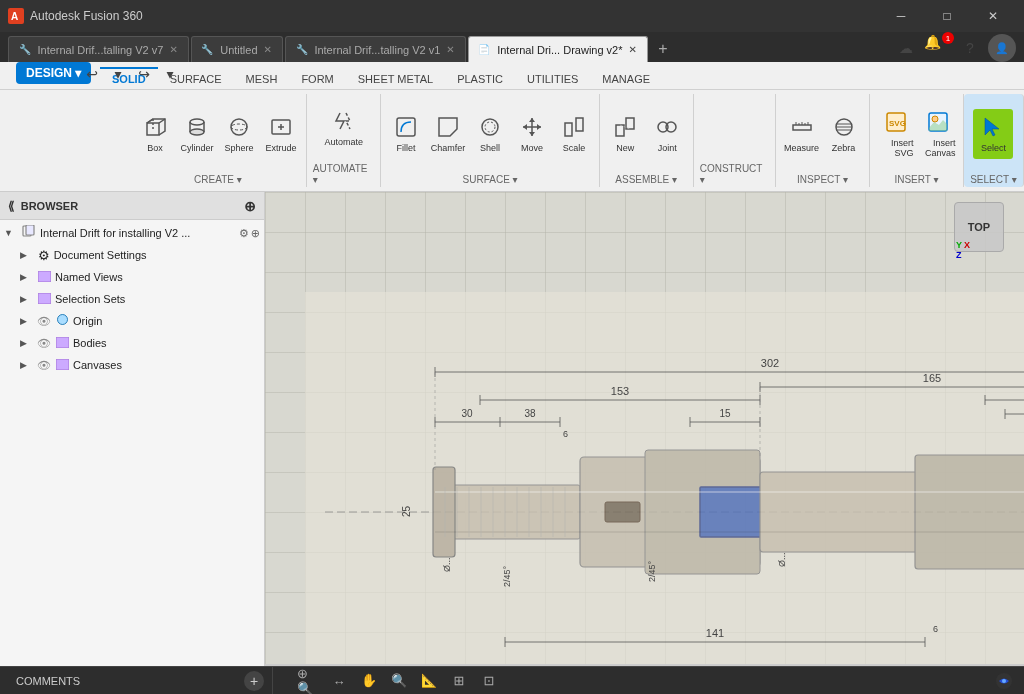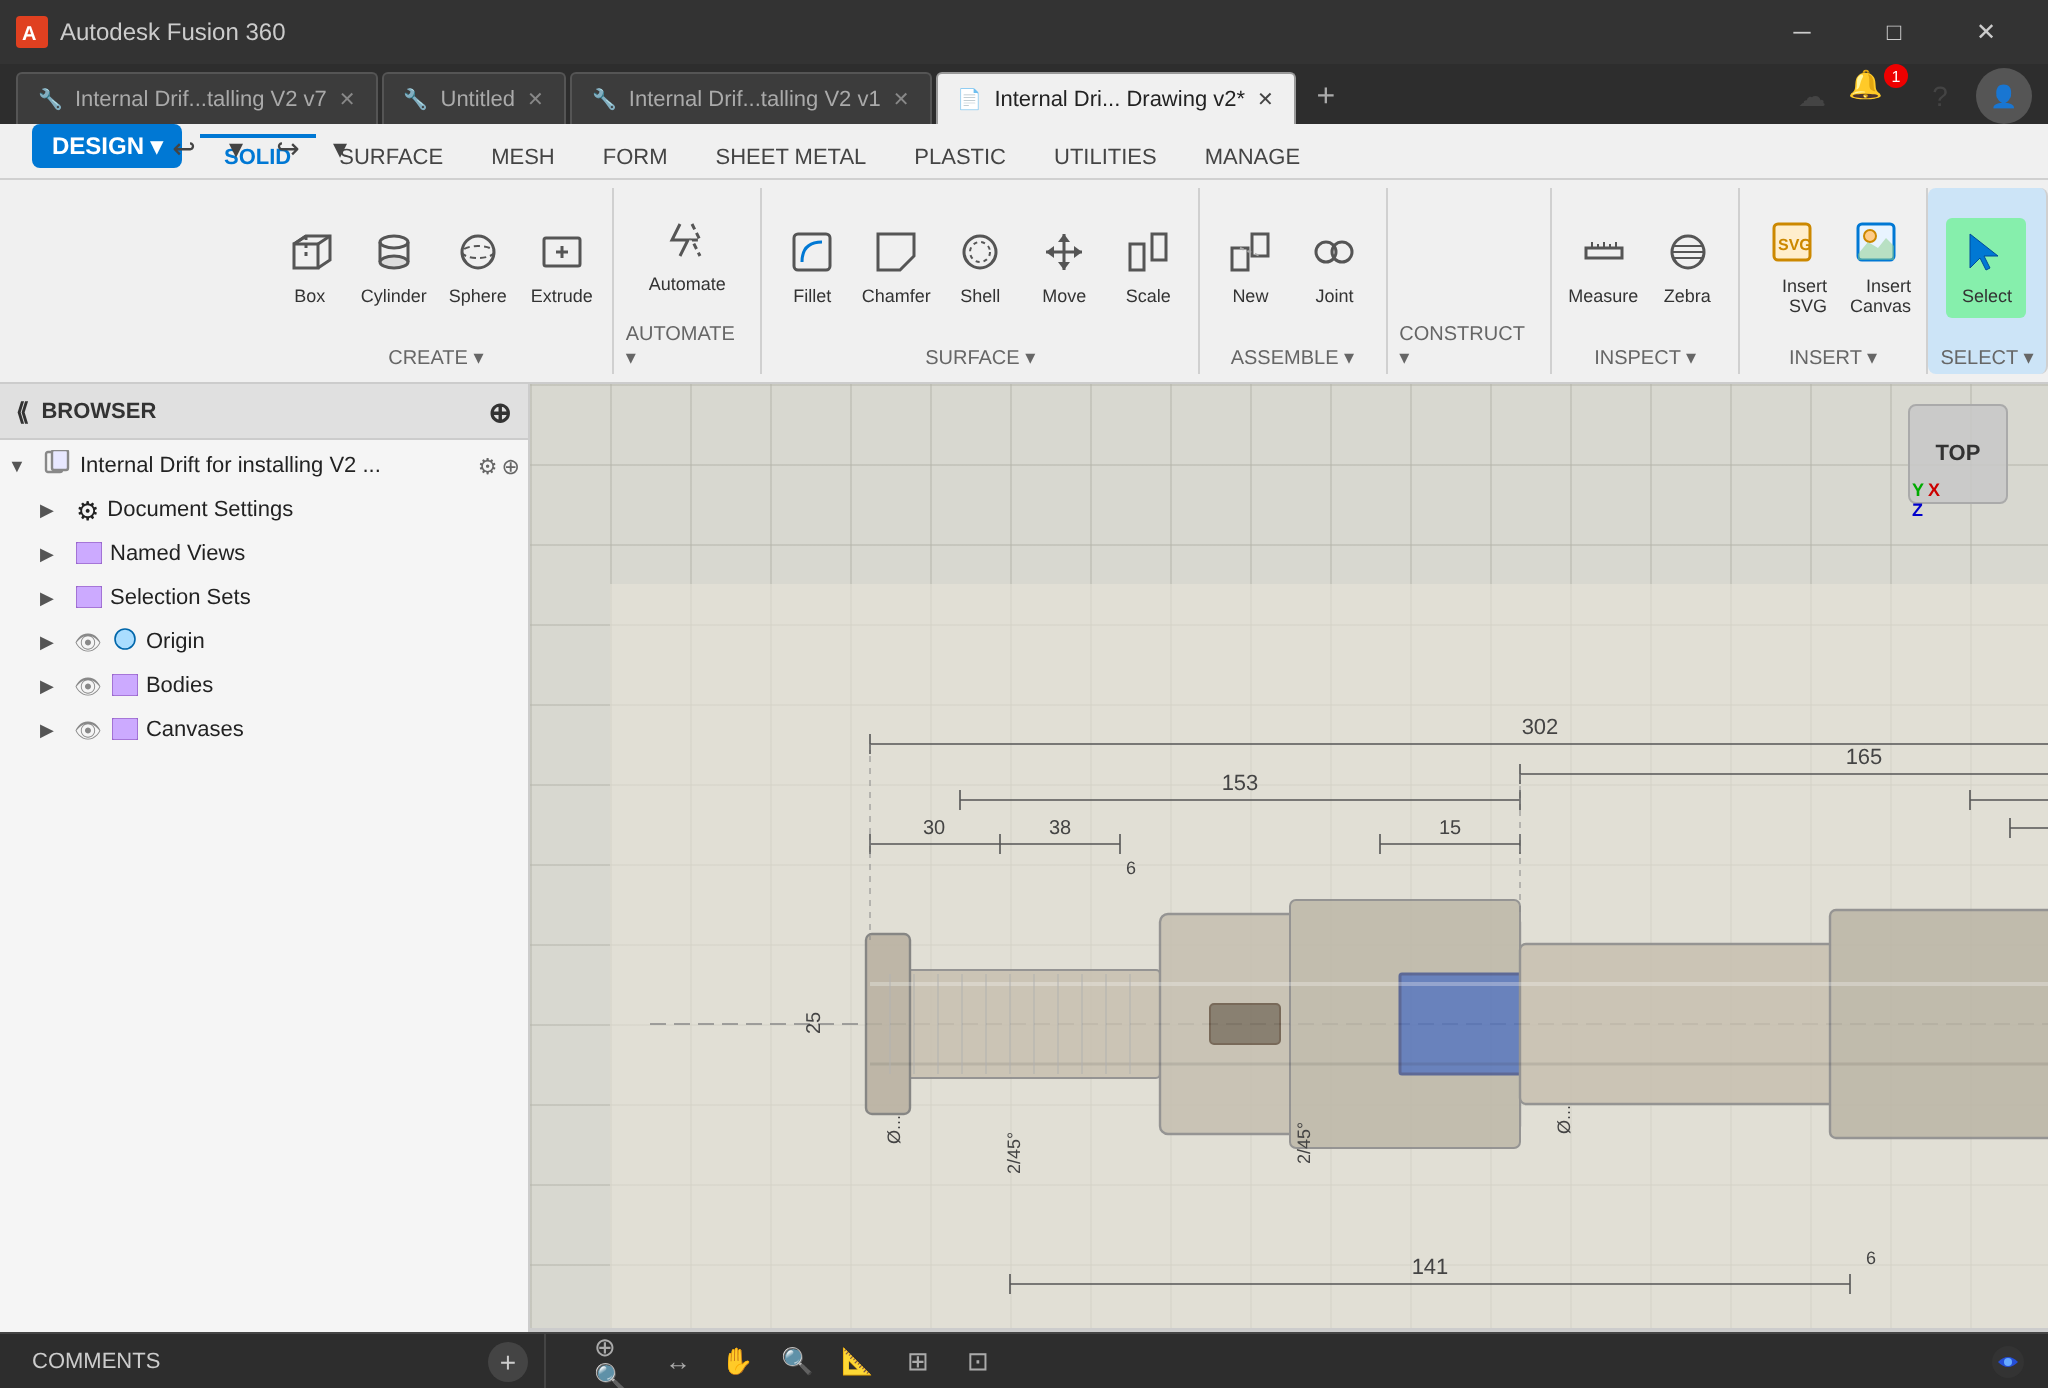--- a/index.html
+++ b/index.html
@@ -572,21 +572,21 @@
               </svg>
           </span>
           <span class="label">Insert Canvas</span>
         </div>
       </div>
       <div class="ribbon-section-title">INSERT ▾</div>
     </div>
 
     <div class="ribbon-section" style="background:#cce4f7;border-radius:4px;">
       <div class="ribbon-icons">
-        <div class="ribbon-btn active" style="background:#86efac;">
+        <div class="ribbon-btn active" style="background:#84cc16;">
           <span class="icon">
             <svg width="24" height="24" viewBox="0 0 24 24">
                 <polygon points="4,3 4,20 9,15 12,21 14,20 11,14 18,14" fill="#0078d4" stroke="#004a99" stroke-width="0.5"></polygon>
               </svg>
           </span>
           <span class="label">Select</span>
         </div>
       </div>
       <div class="ribbon-section-title">SELECT ▾</div>
     </div>

